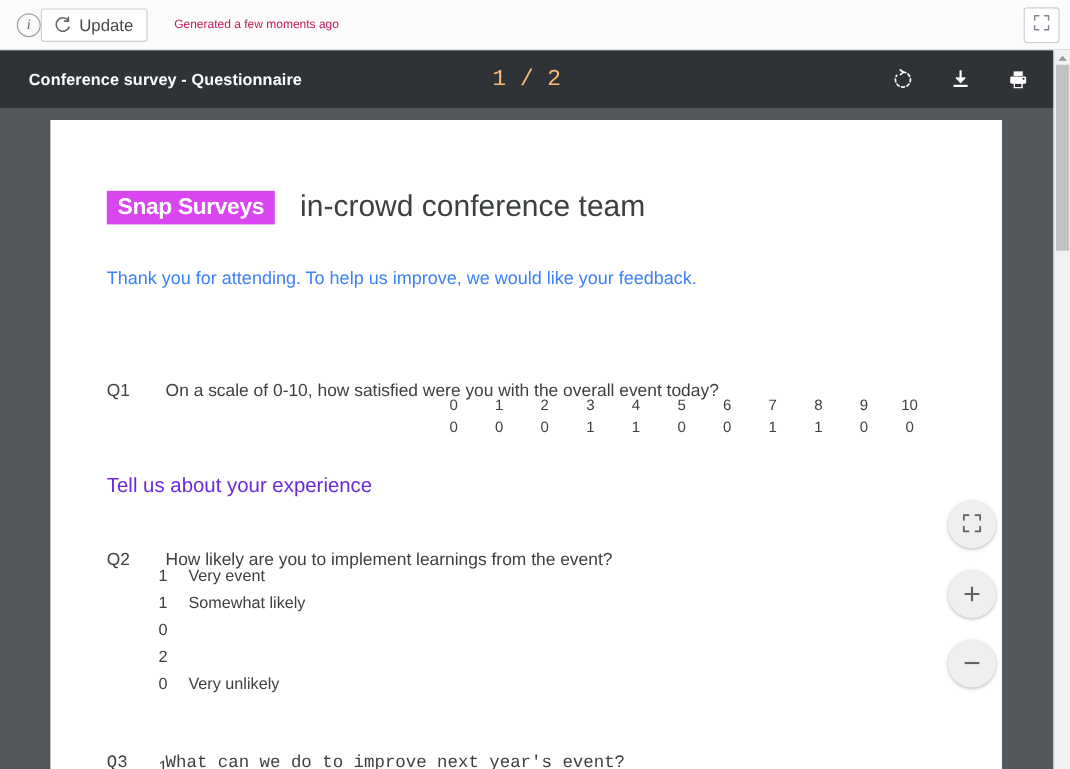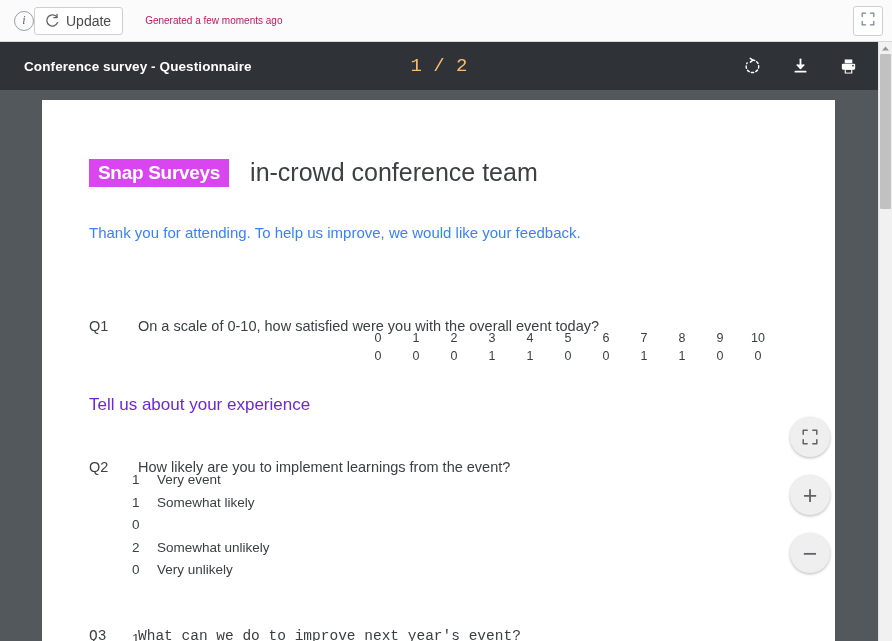--- a/index.html
+++ b/index.html
@@ -401,21 +401,20 @@
         </div>
         <div class="opt-row">
           <span class="opt-count">1</span>
           <span class="opt-label">Somewhat likely</span>
         </div>
         <div class="opt-row">
           <span class="opt-count">0</span>
         </div>
         <div class="opt-row">
           <span class="opt-count">2</span>
-          <span class="opt-label">Somewhat unlikely</span>
         </div>
         <div class="opt-row">
           <span class="opt-count">0</span>
           <span class="opt-label">Very unlikely</span>
         </div>
       </div>
 
       <div class="q-row" style="top:512px;font-family:Liberation Mono, monospace;">
         <span class="q-num">Q3</span><span>What can we do to improve next year's event?</span>
       </div>

